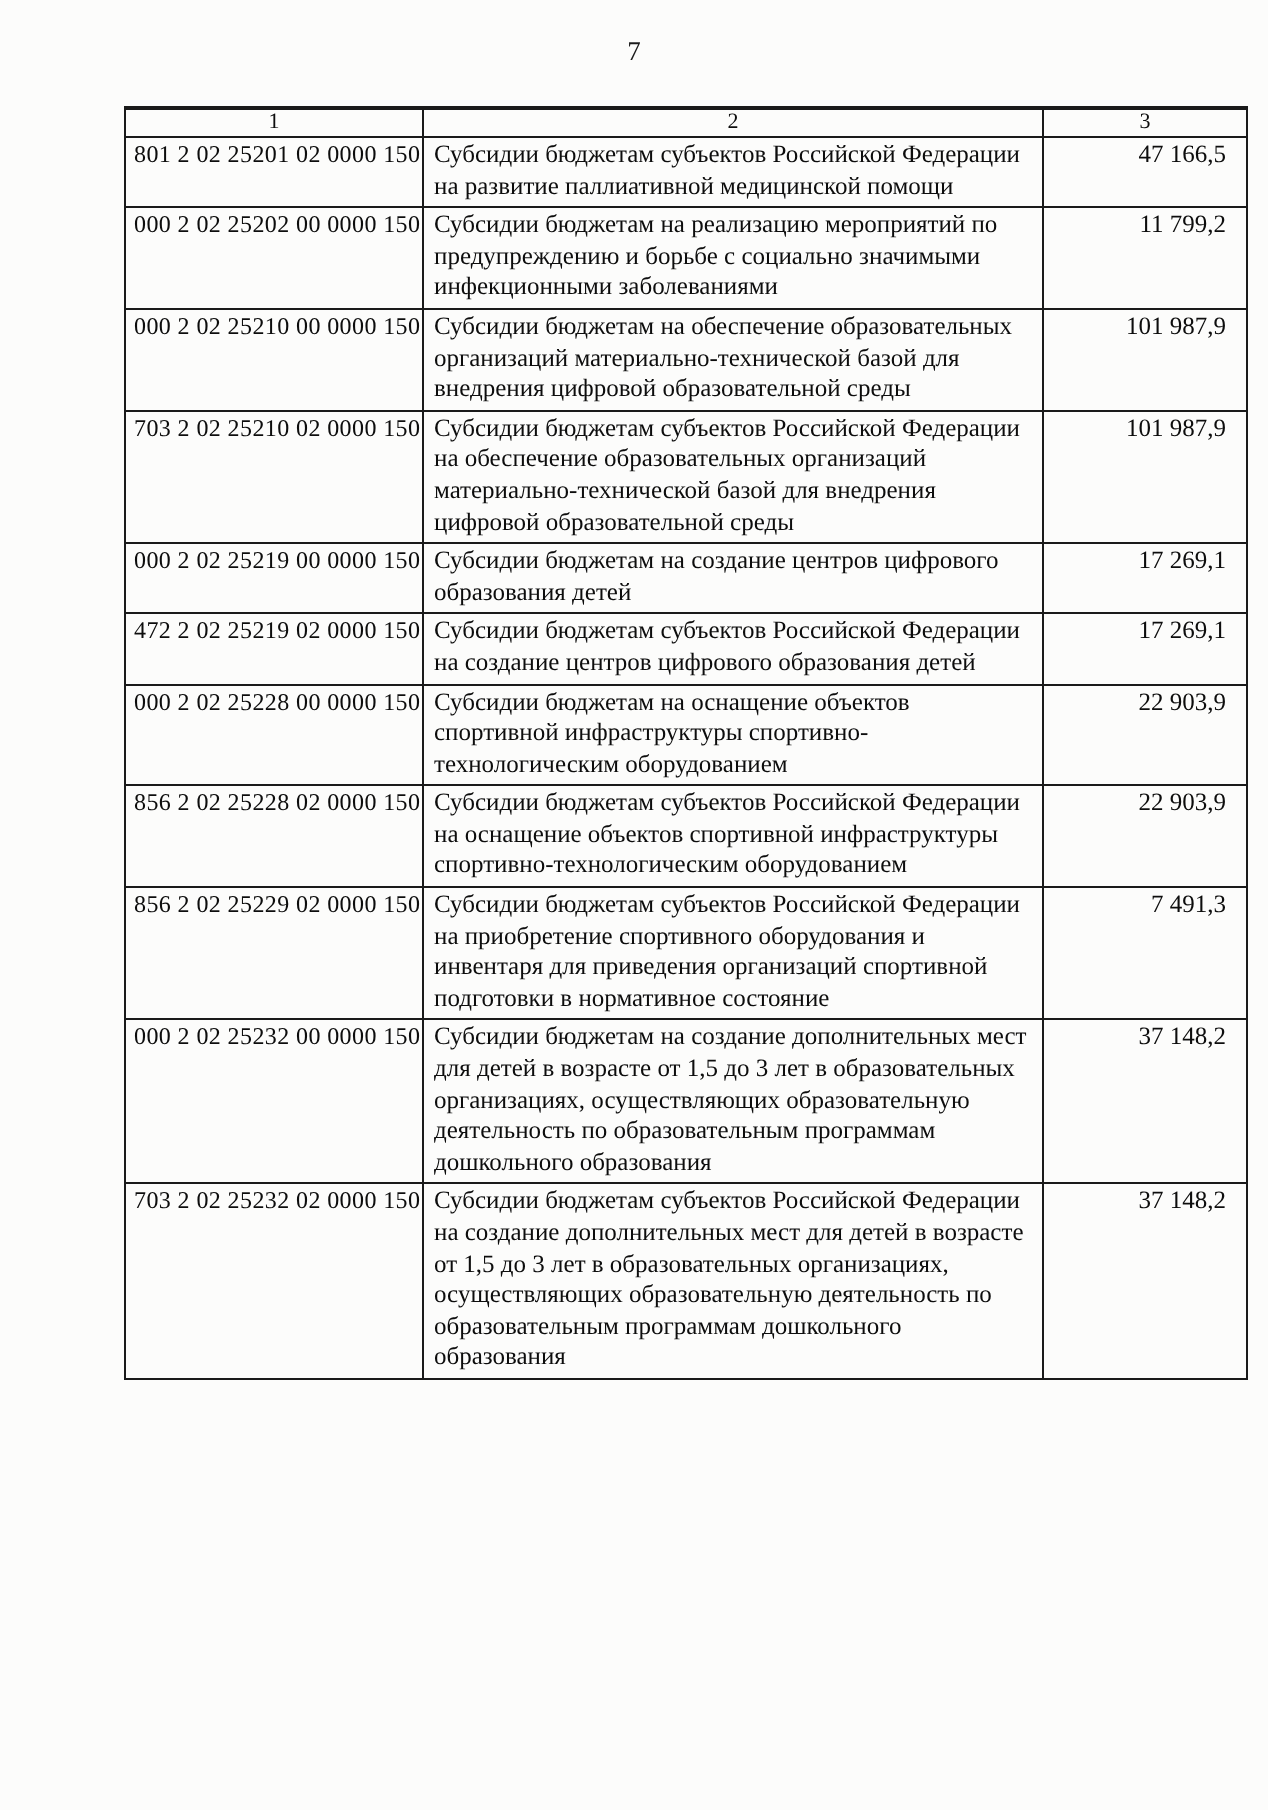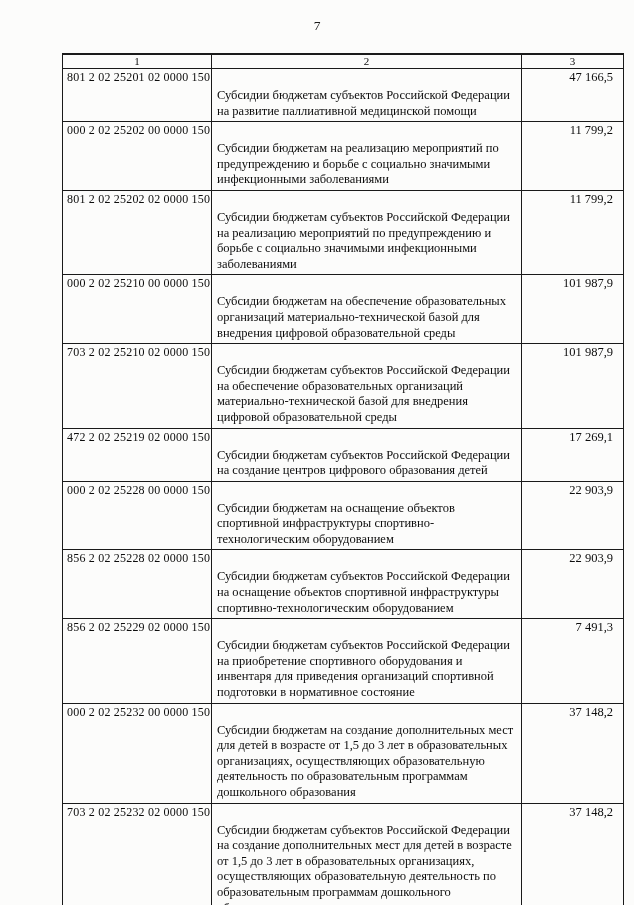--- a/index.html
+++ b/index.html
@@ -54,21 +54,21 @@
   }
   table.budget-table thead tr { border-top: 2px solid #1a1a1a; }
   td.code {
     padding: 1px 2px 2px 4px;
     white-space: nowrap;
     text-align: left;
     font-size: 12px;
     letter-spacing: 0.2px;
   }
   td.desc {
-    padding: 19px 6px 2px 5px;
+    padding: 1px 6px 2px 5px;
     text-align: left;
   }
   td.amount {
     padding: 1px 10px 2px 2px;
     text-align: right;
     white-space: nowrap;
     margin-top: 37px;
   }
 </style>
 </head>
@@ -96,38 +96,38 @@
     <td class="desc">Субсидии бюджетам субъектов Российской Федерации на  развитие паллиативной медицинской помощи</td>
     <td class="amount">47 166,5</td>
   </tr>
 
   <tr>
     <td class="code">000 2 02 25202 00 0000 150</td>
     <td class="desc">Субсидии бюджетам на реализацию мероприятий по предупреждению и борьбе с социально значимыми инфекционными заболеваниями</td>
     <td class="amount">11 799,2</td>
   </tr>
 
-  <tr>
-    <td class="code">801 2 02 25202 02 0000 150</td>
-    <td class="desc">Субсидии бюджетам субъектов Российской Федерации на реализацию мероприятий по предупреждению и борьбе с социально значимыми инфекционными заболеваниями</td>
-    <td class="amount">11 799,2</td>
-  </tr>
 
   <tr>
     <td class="code">000 2 02 25210 00 0000 150</td>
     <td class="desc">Субсидии бюджетам на обеспечение образовательных организаций материально-технической базой для внедрения цифровой образовательной среды</td>
     <td class="amount">101 987,9</td>
   </tr>
 
   <tr>
     <td class="code">703 2 02 25210 02 0000 150</td>
     <td class="desc">Субсидии бюджетам субъектов Российской Федерации на обеспечение образовательных организаций материально-технической базой для внедрения цифровой образовательной среды</td>
     <td class="amount">101 987,9</td>
   </tr>
 
+  <tr>
+    <td class="code">000 2 02 25219 00 0000 150</td>
+    <td class="desc">Субсидии бюджетам на создание центров цифрового образования детей</td>
+    <td class="amount">17 269,1</td>
+  </tr>
 
   <tr>
     <td class="code">472 2 02 25219 02 0000 150</td>
     <td class="desc">Субсидии бюджетам субъектов Российской Федерации на создание центров цифрового образования детей</td>
     <td class="amount">17 269,1</td>
   </tr>
 
   <tr>
     <td class="code">000 2 02 25228 00 0000 150</td>
     <td class="desc">Субсидии бюджетам на оснащение объектов спортивной инфраструктуры спортивно-технологическим оборудованием</td>

